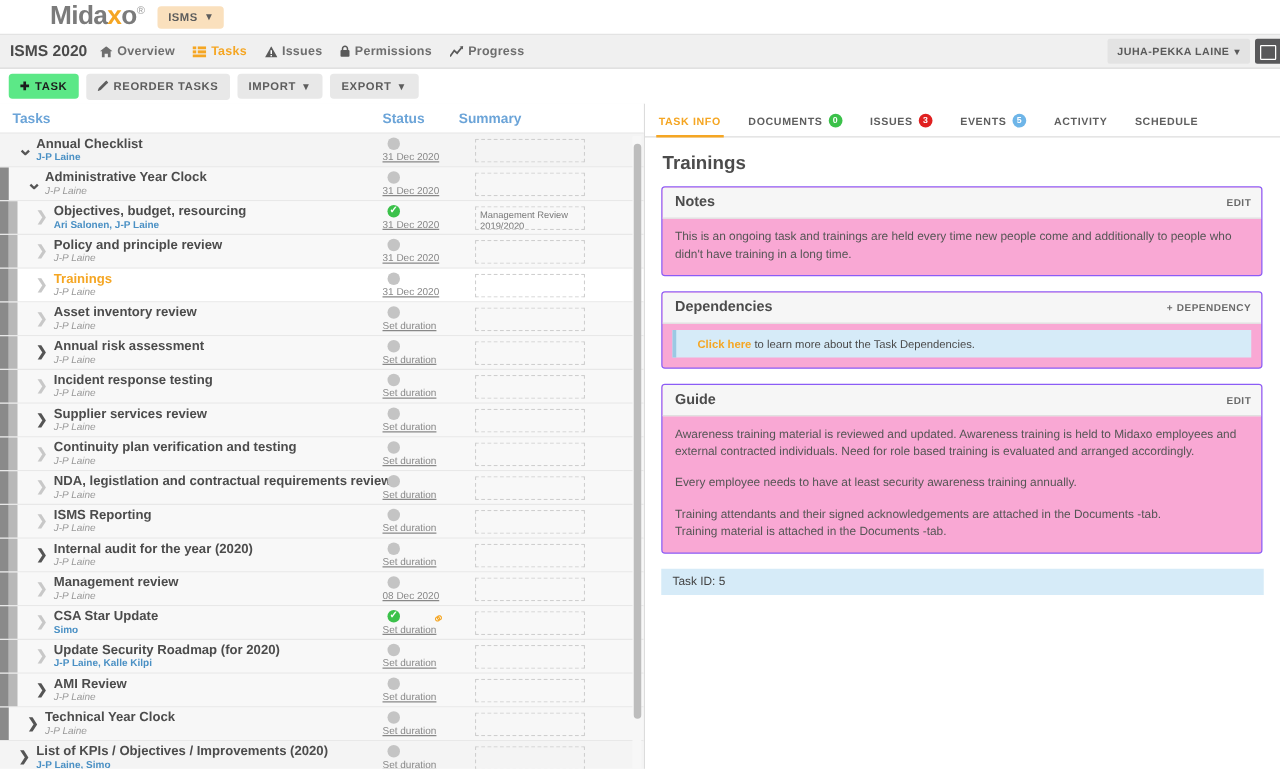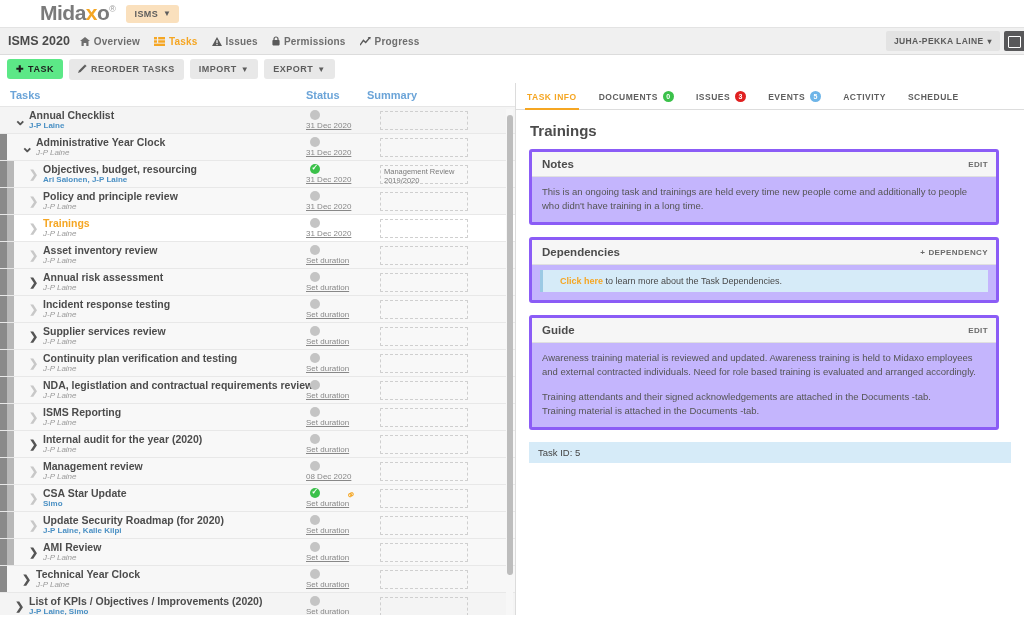--- a/index.html
+++ b/index.html
@@ -226,23 +226,23 @@
   }
   .badge.g { background: #3bc14a; }
   .badge.r { background: #e02020; }
   .badge.b { background: #6eb5e8; }
 
   .panel-title {
     font-size: 15px; font-weight: bold; color: #4c4c4c;
     padding: 12px 0 10px 14px;
   }
   .card {
-    margin: 0 25px 12px 13px;
-    border: 3px solid #8b5cf6; border-radius: 3px;
-    background: #c4b5fd; overflow: hidden;
+    margin: 0 14px 12px 13px;
+    border: 1px solid #8b5cf6; border-radius: 3px;
+    background: #f9a8d4; overflow: hidden;
   }
   .card-head {
     background: #f6f6f6; border-bottom: 1px solid #e0e0e0;
     height: 25px; display: flex; align-items: center;
     padding: 0 8px 0 10px;
   }
   .card-head h3 {
     font-size: 11.5px; font-weight: bold; color: #4c4c4c;
   }
   .card-act {
@@ -736,20 +736,21 @@
       </div>
     </div>
 
     <div class="card">
       <div class="card-head">
         <h3>Guide</h3>
         <span class="card-act">EDIT</span>
       </div>
       <div class="card-body" id="guide-body">
           <p>Awareness training material is reviewed and updated. Awareness training is held to Midaxo employees and external contracted individuals. Need for role based training is evaluated and arranged accordingly.</p>
+          <p>Every employee needs to have at least security awareness training annually.</p>
           <p>Training attendants and their signed acknowledgements are attached in the Documents -tab.</p>
           <p style="margin-top: 0px;">Training material is attached in the Documents -tab.</p>
         </div>
     </div>
 
     <div class="taskid">Task ID: 5</div>
   </div>
 </div>
 
 </body></html>

